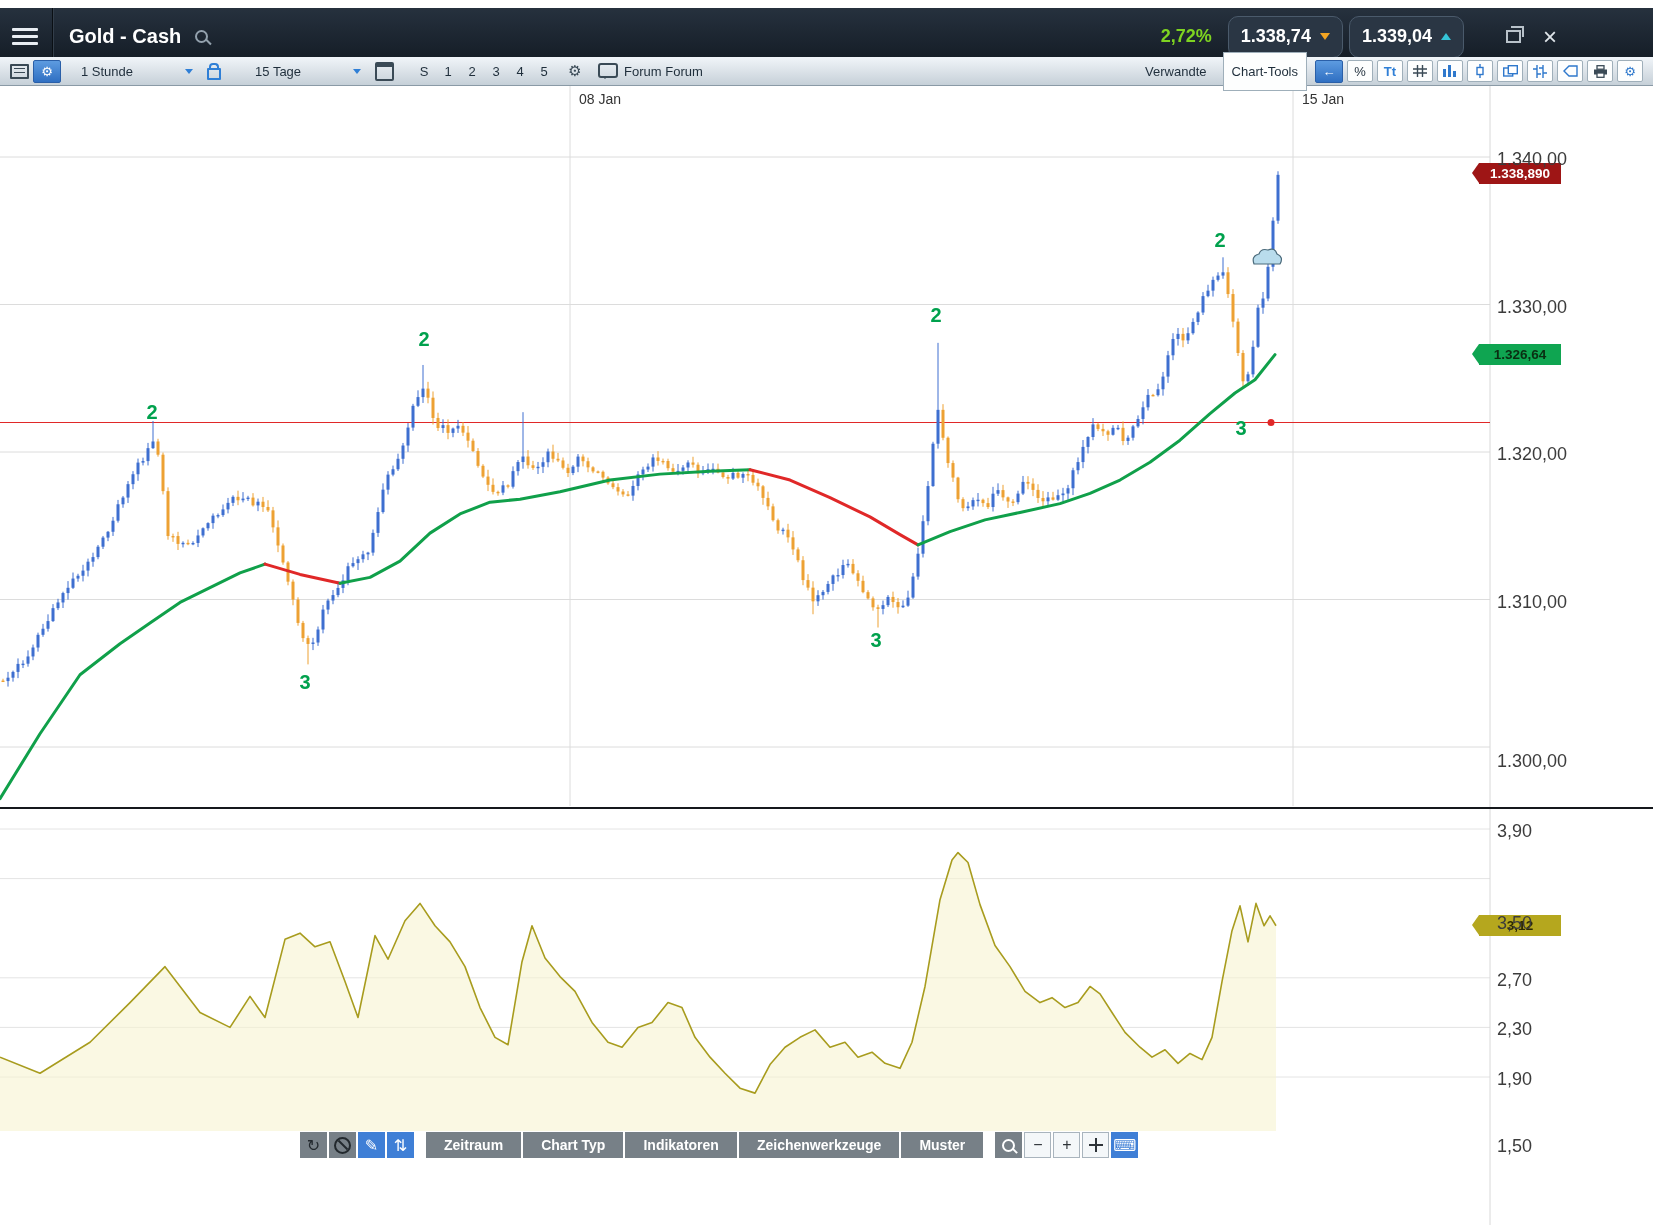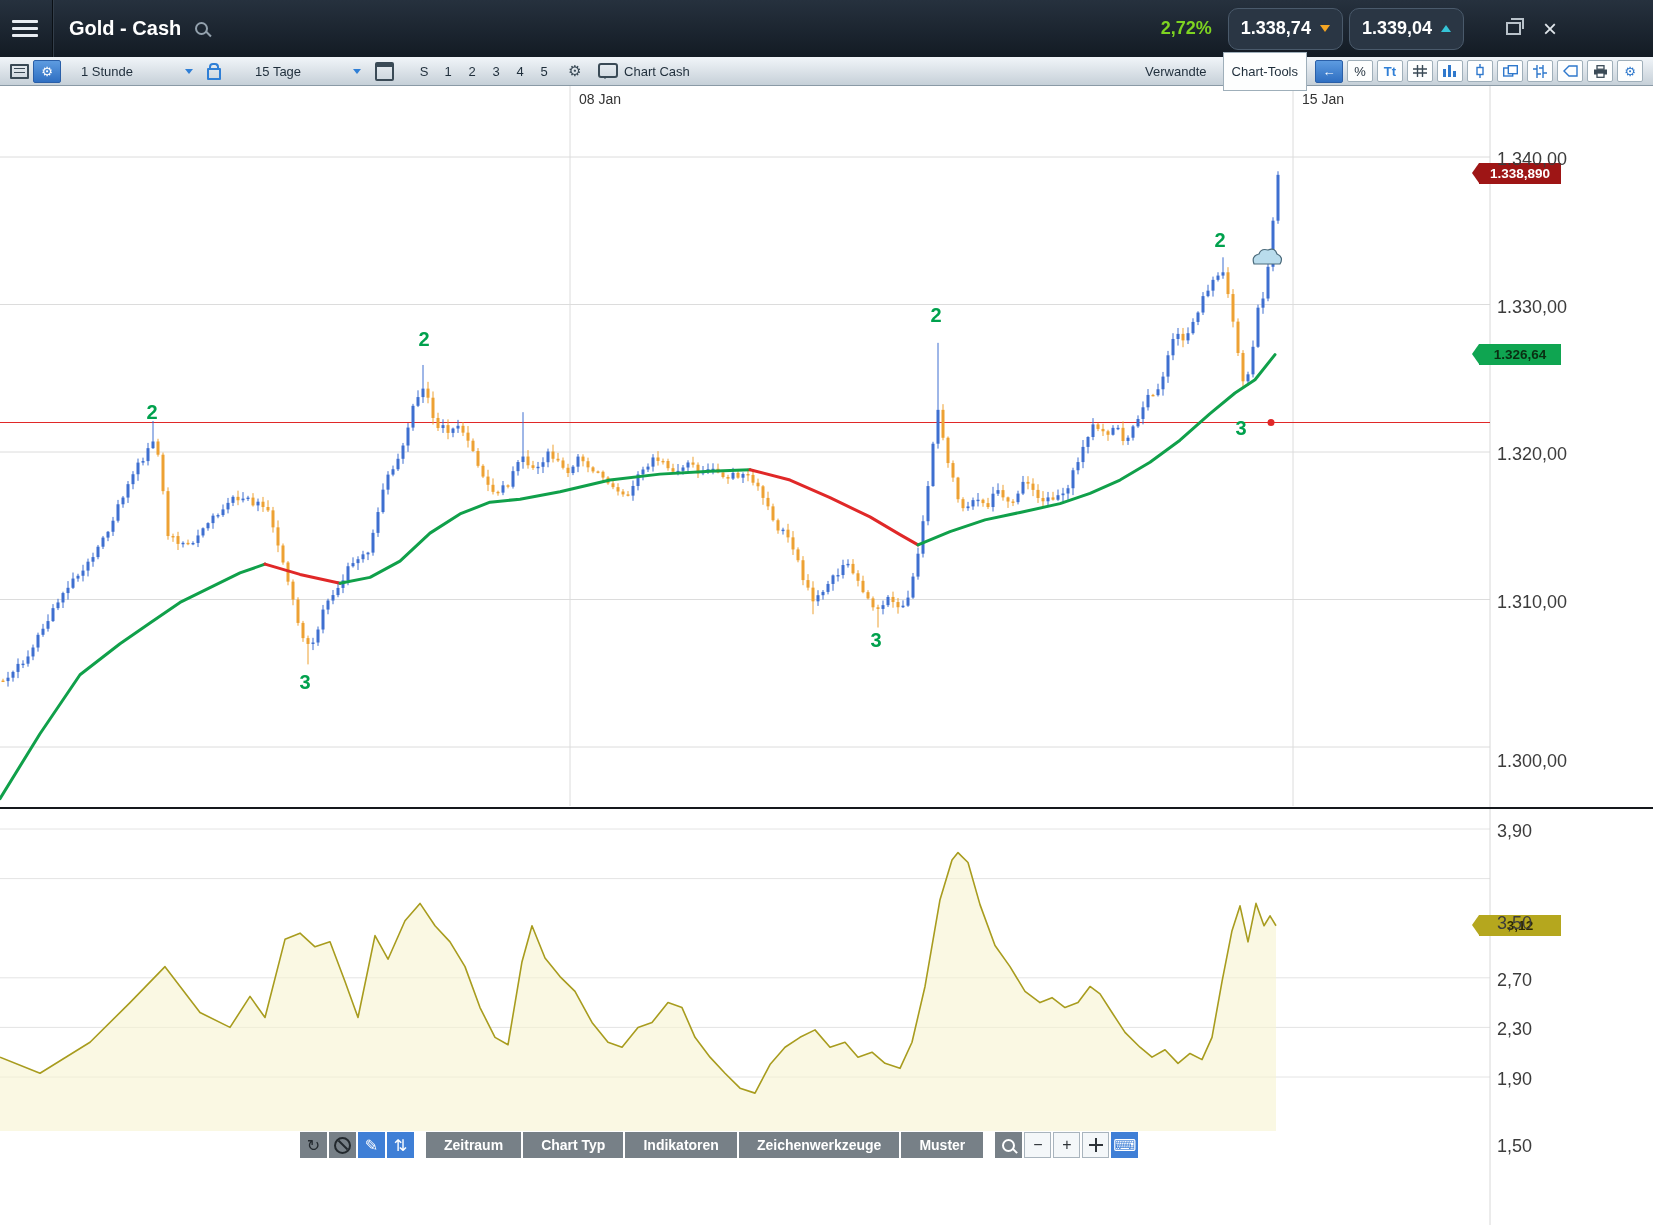--- a/index.html
+++ b/index.html
@@ -11,21 +11,21 @@
   #overlays{position:absolute;inset:0;z-index:12;pointer-events:none;}
   .axis-label{position:absolute;left:1497px;font-size:18px;color:#3c3c3c;}
   .date-label{position:absolute;font-size:14px;color:#333;}
   .annot{position:absolute;transform:translate(-50%,-50%);color:#00a14d;font-size:20px;font-weight:bold;}
   .badge{position:absolute;left:1479px;width:82px;height:21px;display:flex;align-items:center;
          justify-content:center;font-size:13.5px;font-weight:bold;}
   .badge .tip{position:absolute;left:-7px;top:0;width:0;height:0;
               border-top:10.5px solid transparent;border-bottom:10.5px solid transparent;
               border-right:7px solid #000;}
   
-  .header{position:absolute;top:0;left:0;width:100%;height:57px;z-index:30;
+  .header{position:absolute;top:8px;left:0;width:100%;height:57px;z-index:30;
           background:linear-gradient(#26313e,#131b24);display:flex;align-items:center;}
   .hamburger{width:26px;margin:0 14px 0 12px;cursor:pointer;}
   .hamburger span{display:block;height:3px;background:#e8edf2;margin:4px 0;border-radius:1px;}
   .hdr-sep{width:1px;height:57px;background:#0a0f14;box-shadow:1px 0 0 #333e4a;}
   .title{color:#fff;font-size:20px;font-weight:bold;margin-left:16px;}
   .mag{width:9px;height:9px;border:2px solid #93a1ad;border-radius:50%;position:relative;margin-left:14px;}
   .mag::after{content:"";position:absolute;width:7px;height:2px;background:#93a1ad;
               transform:rotate(45deg);right:-6px;bottom:-2px;}
   .hdr-spacer{flex:1;}
   .pct{color:#7ed321;font-size:18px;font-weight:bold;margin-right:16px;}
@@ -712,21 +712,21 @@
     <span class="qbtn" style="margin-left:10px;">S</span>
     <span class="qbtn">1</span>
     <span class="qbtn">2</span>
     <span class="qbtn">3</span>
     <span class="qbtn">4</span>
     <span class="qbtn">5</span>
     <div class="tb-btn gear-dark" style="margin-left:8px;">
         <span>⚙</span>
       </div>
     <div class="bubble"></div>
-    <span>Chart Cash</span>
+    <span>Forum Forum</span>
     <div class="tb-spacer"></div>
     <span>Verwandte</span>
     <div class="chart-tools-lbl" style="margin-left:16px;">Chart-Tools</div>
     <div class="tb-btn tb-blue">
         <span>←</span>
       </div>
     <div class="tool-box">%</div>
     <div class="tool-box" style="color:#2f7fd6;font-weight:bold;">
         <span>Tt</span>
       </div>

